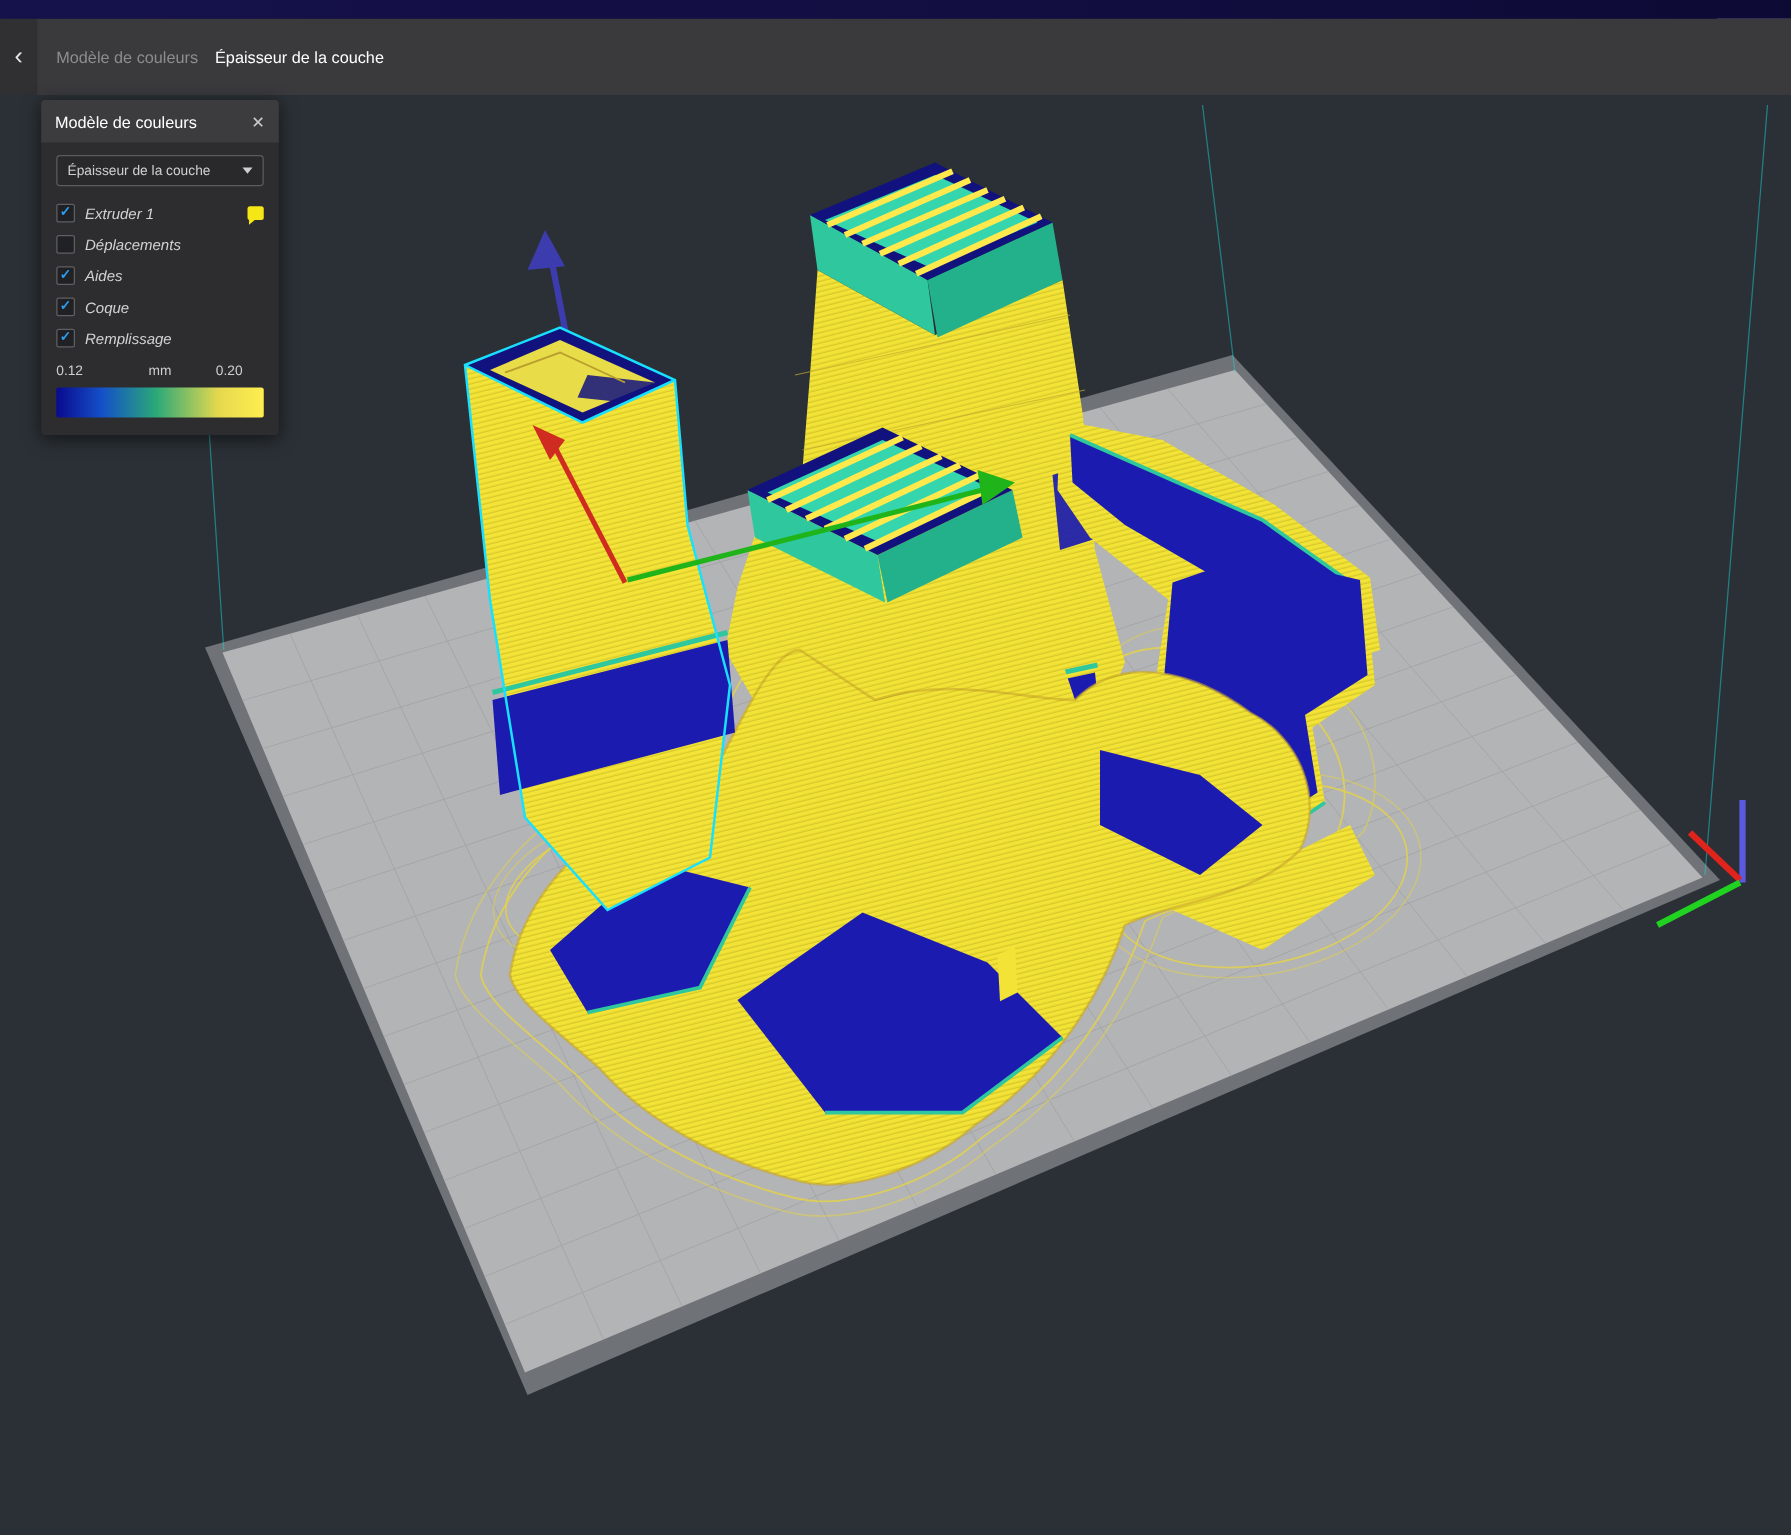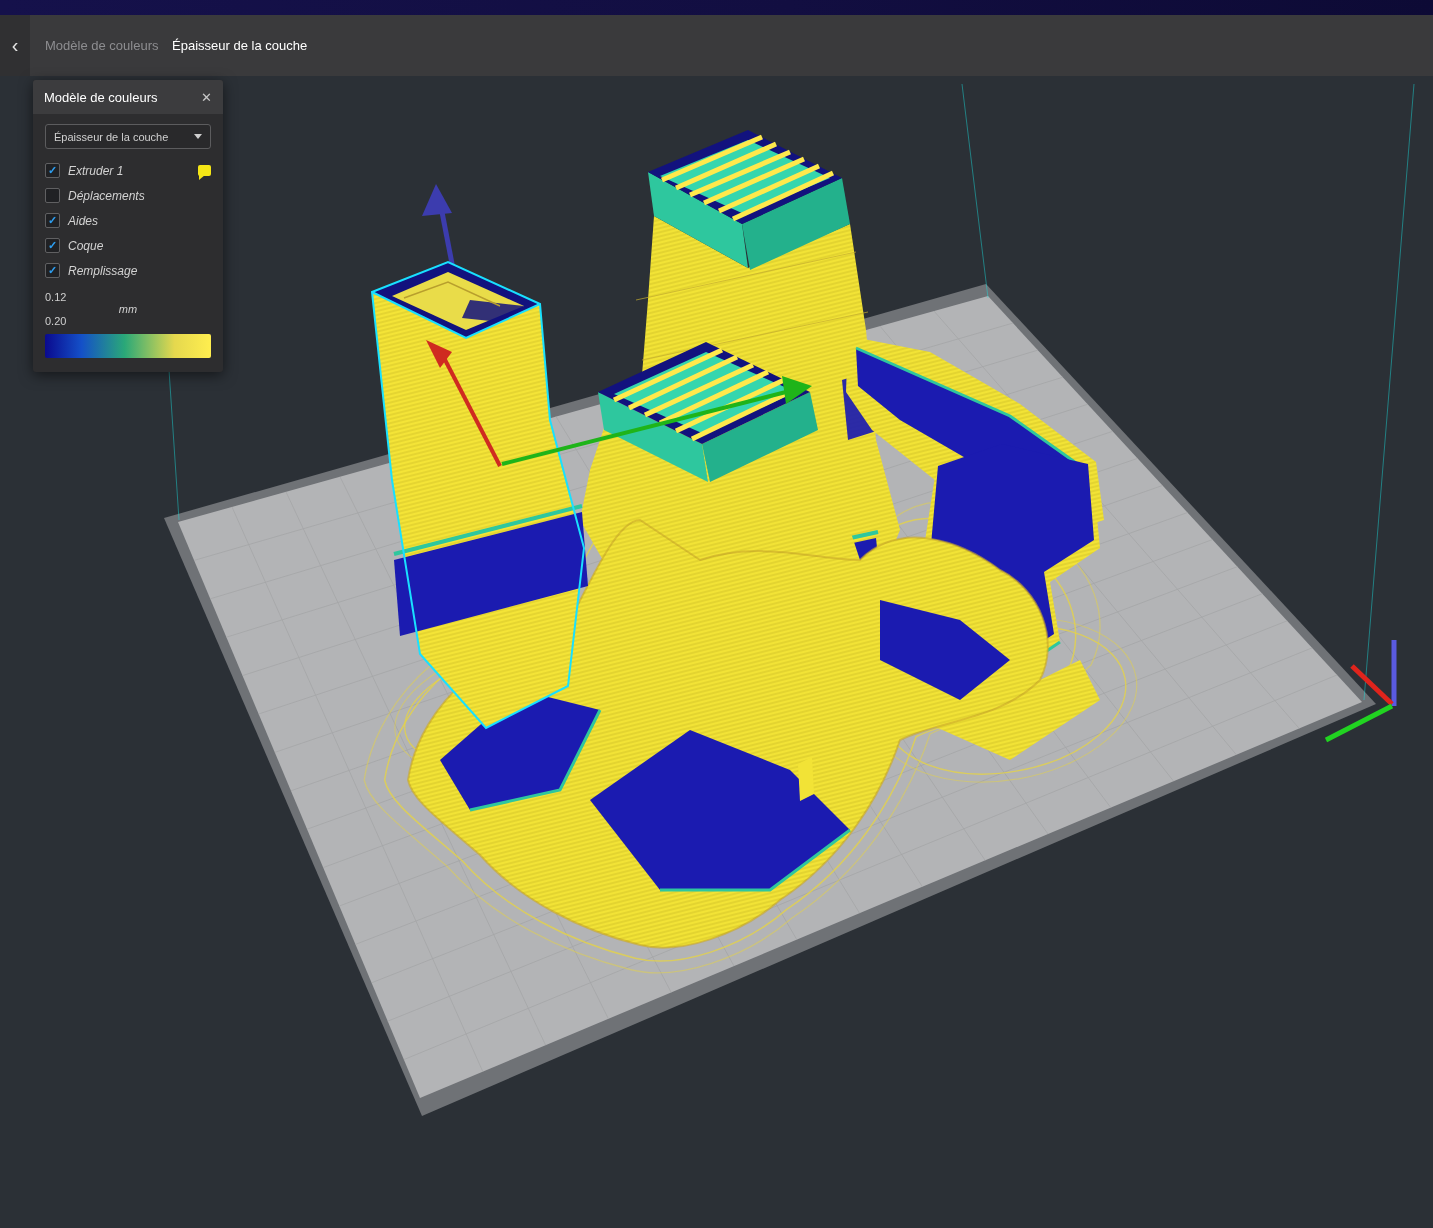--- a/index.html
+++ b/index.html
@@ -35,24 +35,24 @@
     margin-bottom:9px;cursor:pointer;}
   .dd-chevron{margin-left:auto;width:0;height:0;border-left:4px solid transparent;
     border-right:4px solid transparent;border-top:5px solid #cfcfcf;}
   .cb-row{display:flex;align-items:center;height:25px;gap:8px;color:#d2d2d2;font-size:12px;cursor:pointer;}
   .cb-box{flex:0 0 auto;width:13px;height:13px;background:#202124;border:1px solid #606062;
     border-radius:2px;color:#2d9ef0;font-size:11px;line-height:13px;text-align:center;font-weight:bold;}
   .cb-label{white-space:nowrap;font-style:italic;}
   .swatch{margin-left:auto;width:13px;height:11px;border-radius:2px;position:relative;}
   .swatch::after{content:"";position:absolute;left:1px;bottom:-4px;width:6px;height:5px;
     background:inherit;clip-path:polygon(0 0,100% 0,0 100%);}
-  .legend-row{display:flex;color:#cfcfcf;font-size:11px;margin-top:8px;flex-direction:column;}
+  .legend-row{display:flex;color:#cfcfcf;font-size:11px;margin-top:8px;}
   .legend-min{flex:1;text-align:left;}
-  .legend-unit{flex:1;text-align:center;font-style:italic;}
-  .legend-max{flex:1;text-align:left;}
+  .legend-unit{flex:1;text-align:center;}
+  .legend-max{flex:1;text-align:center;}
   .gradient{height:24px;border-radius:2px;margin-top:7px;}
   
   .scene{position:absolute;top:0;left:0;z-index:1;cursor:grab;}
 </style>
 </head>
 <body>
 
 <svg id="scene" class="scene" width="1433" height="1228" viewBox="0 0 1433 1228">
   <defs>
     <pattern id="lay" width="4" height="4" patternUnits="userSpaceOnUse" patternTransform="rotate(-14)">

